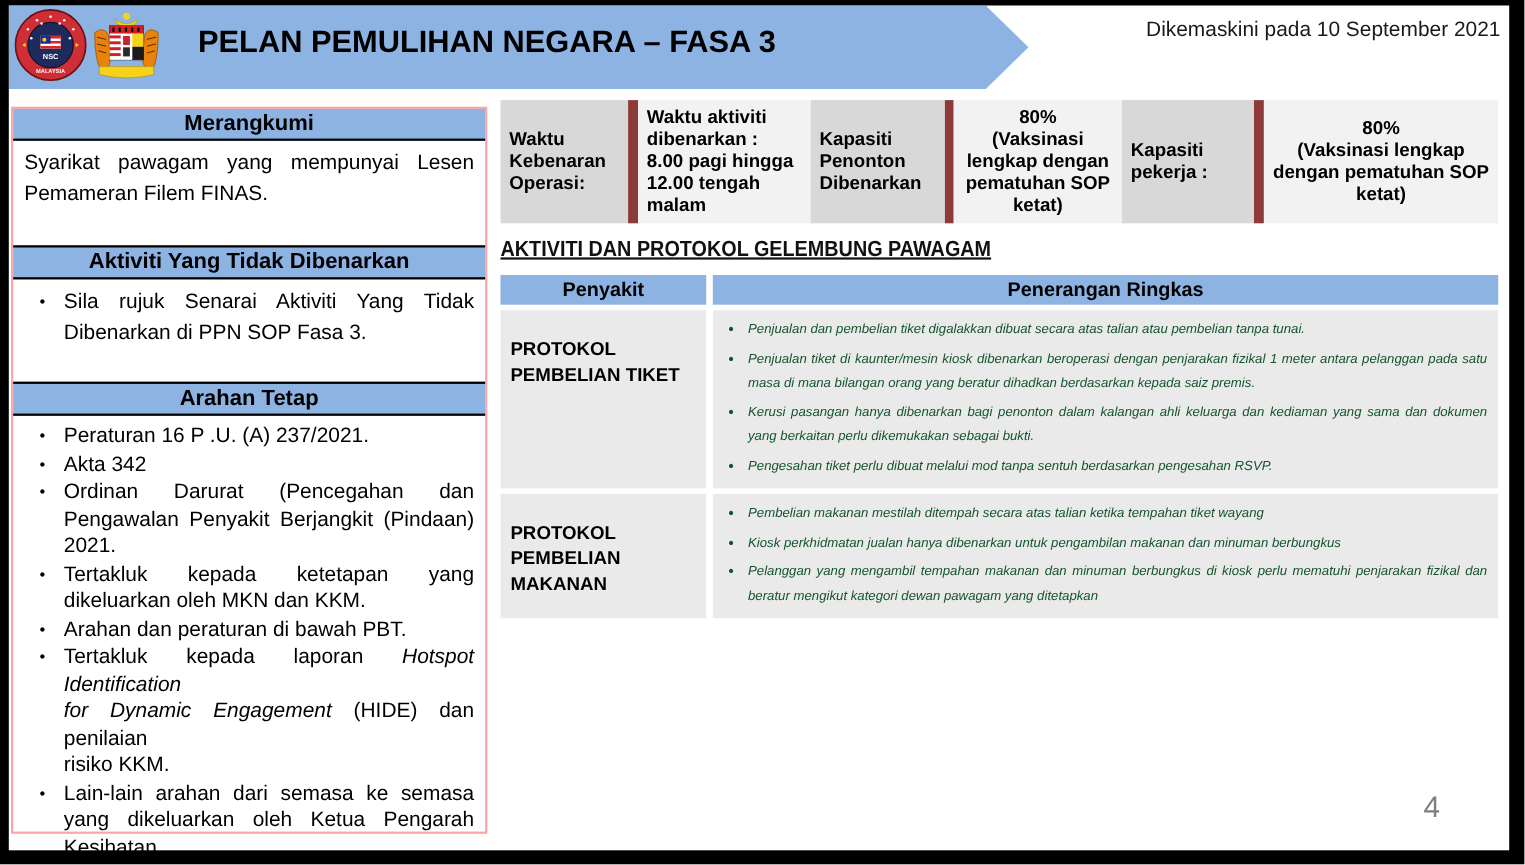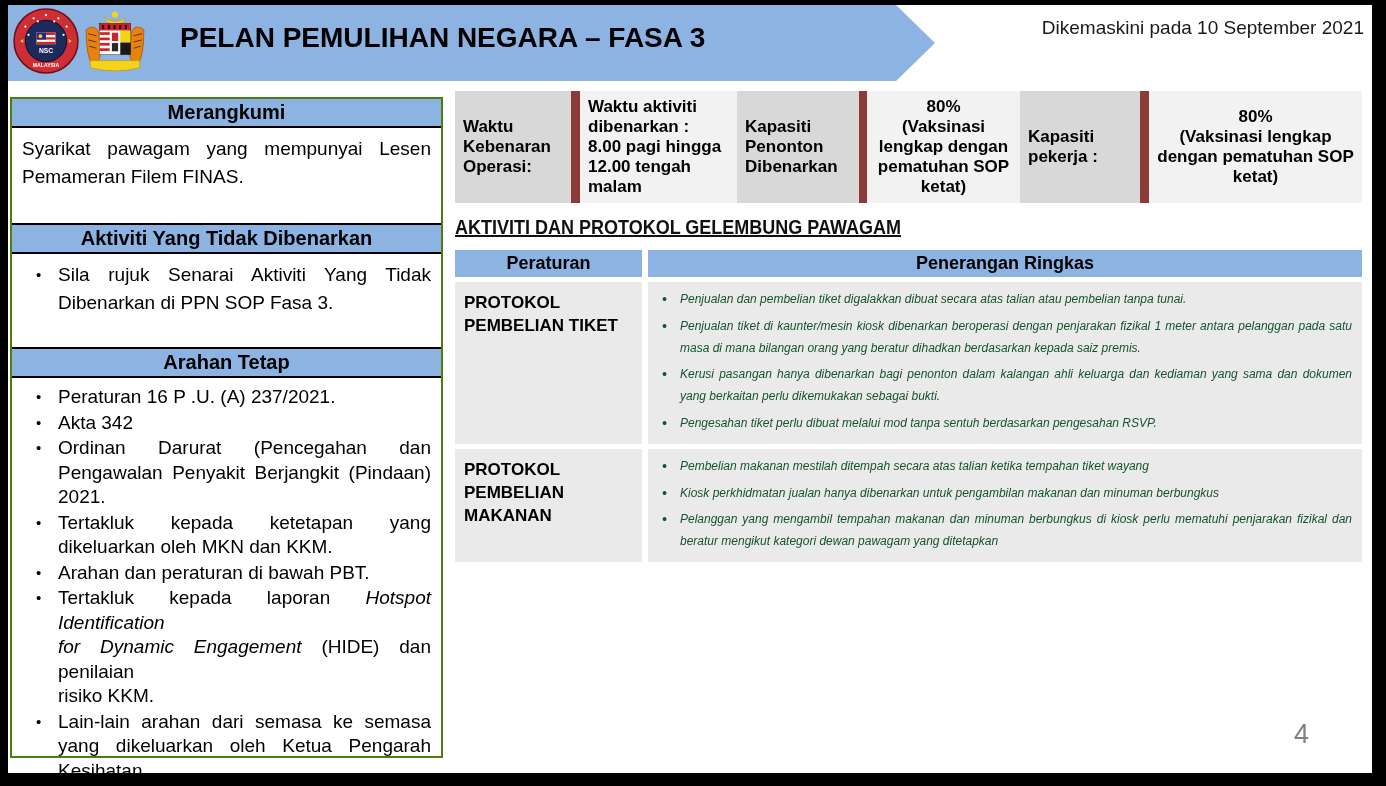--- a/index.html
+++ b/index.html
@@ -22,21 +22,21 @@
   .strip>div{height:112px;box-sizing:border-box;display:flex;flex-direction:column;justify-content:center;}
   .cell{font-weight:bold;font-size:17px;line-height:20px;color:#000;padding:4px 8px;}
   .cell-label{background:#d8d8d8;}
   .cell-value{background:#f2f2f2;}
   .redbar{background:#8c3b38;}
   .w1{width:116px;} .b1{width:9px;} .w2{width:157px;} .w3{width:122px;} .b2{width:8px;}
   .w4{width:153px;} .w5{width:120px;} .b3{width:9px;} .w6{width:213px;}
   .center{text-align:center;}
 
   
-  .sidebar{position:absolute;left:2px;top:92px;width:433px;height:661px;border:2px solid #4d7c0f;
+  .sidebar{position:absolute;left:2px;top:92px;width:433px;height:661px;border:2px solid #fca5a5;
            box-sizing:border-box;background:#fff;display:flex;flex-direction:column;}
   .side-h{background:#8db3e2;text-align:center;font-weight:bold;font-size:20px;line-height:27px;
           height:27px;flex:0 0 auto;border-bottom:2px solid #000;color:#000;}
   .side-h.mid{border-top:2px solid #000;}
   .side-body{flex:0 0 auto;padding:7px 10px 0 10px;font-size:19px;color:#000;}
   .side-body.grow{flex:1 1 auto;}
   .body-par{text-align:justify;line-height:28px;}
   .side-body ul{list-style:none;margin:0;padding:0;}
   .side-body li{position:relative;padding-left:36px;text-align:justify;line-height:24.5px;margin:0 0 1px 0;}
   .side-body li::before{content:"\2022";position:absolute;left:14px;top:0;font-size:15px;}
@@ -44,21 +44,21 @@
 
   
   .main-heading{position:absolute;left:447px;top:211px;font-weight:bold;font-size:20px;color:#111;
                 text-decoration:underline;white-space:nowrap;transform:scaleX(.9);transform-origin:left top;
                 letter-spacing:0px;}
   .table{position:absolute;left:447px;top:245px;width:907px;display:grid;
          grid-template-columns:187px 714px;column-gap:6px;row-gap:5px;}
   .th{background:#8db3e2;font-weight:bold;font-size:18px;color:#000;text-align:center;
       line-height:27px;height:27px;}
   .td{background:#eaeaea;box-sizing:border-box;}
-  .td-action{font-weight:bold;font-size:17px;line-height:23px;padding:9px 14px 9px 9px;color:#000;}
+  .td-action{font-weight:bold;font-size:17px;line-height:23px;padding:24px 14px 9px 9px;color:#000;}
   .td-points{padding:7px 10px 9px 4px;}
   .td-points ul{list-style:none;margin:0;padding:0;}
   .td-points li{position:relative;padding-left:28px;text-align:justify;font-size:12px;
                 line-height:21.8px;color:#14532d;margin-bottom:5px;font-style:italic;}
   .td-points li:last-child{margin-bottom:0;}
   .td-points li::before{content:"\2022";position:absolute;left:10px;top:0;font-size:14px;}
 
   .page-num{position:absolute;left:1286px;top:714px;font-size:27px;color:#808080;}
 </style>
 </head>
@@ -186,21 +186,21 @@
           <li>Arahan dan peraturan di bawah PBT.</li>
           <li><span>Tertakluk kepada laporan </span><i>Hotspot Identification</i><br><i>for Dynamic Engagement</i><span> (HIDE) dan penilaian</span><br><span>risiko KKM.</span></li>
           <li>Lain-lain arahan dari semasa ke semasa yang dikeluarkan oleh Ketua Pengarah Kesihatan.</li>
         </ul>
       </div>
     </div>
 
     <div class="main-heading">AKTIVITI DAN PROTOKOL GELEMBUNG PAWAGAM</div>
 
     <div class="table">
-      <div class="th">Peraturan</div>
+      <div class="th">Penyakit</div>
       <div class="th">Penerangan Ringkas</div>
 
       <div class="td td-action">PROTOKOL PEMBELIAN TIKET</div>
       <div class="td td-points">
         <ul>
           <li>Penjualan dan pembelian tiket digalakkan dibuat secara atas talian atau pembelian tanpa tunai.</li>
           <li>Penjualan tiket di kaunter/mesin kiosk dibenarkan beroperasi dengan penjarakan fizikal 1 meter antara pelanggan pada satu masa di mana bilangan orang yang beratur dihadkan berdasarkan kepada saiz premis.</li>
           <li>Kerusi pasangan hanya dibenarkan bagi penonton dalam kalangan ahli keluarga dan kediaman yang sama dan dokumen yang berkaitan perlu dikemukakan sebagai bukti.</li>
           <li>Pengesahan tiket perlu dibuat melalui mod tanpa sentuh berdasarkan pengesahan RSVP.</li>
         </ul>

